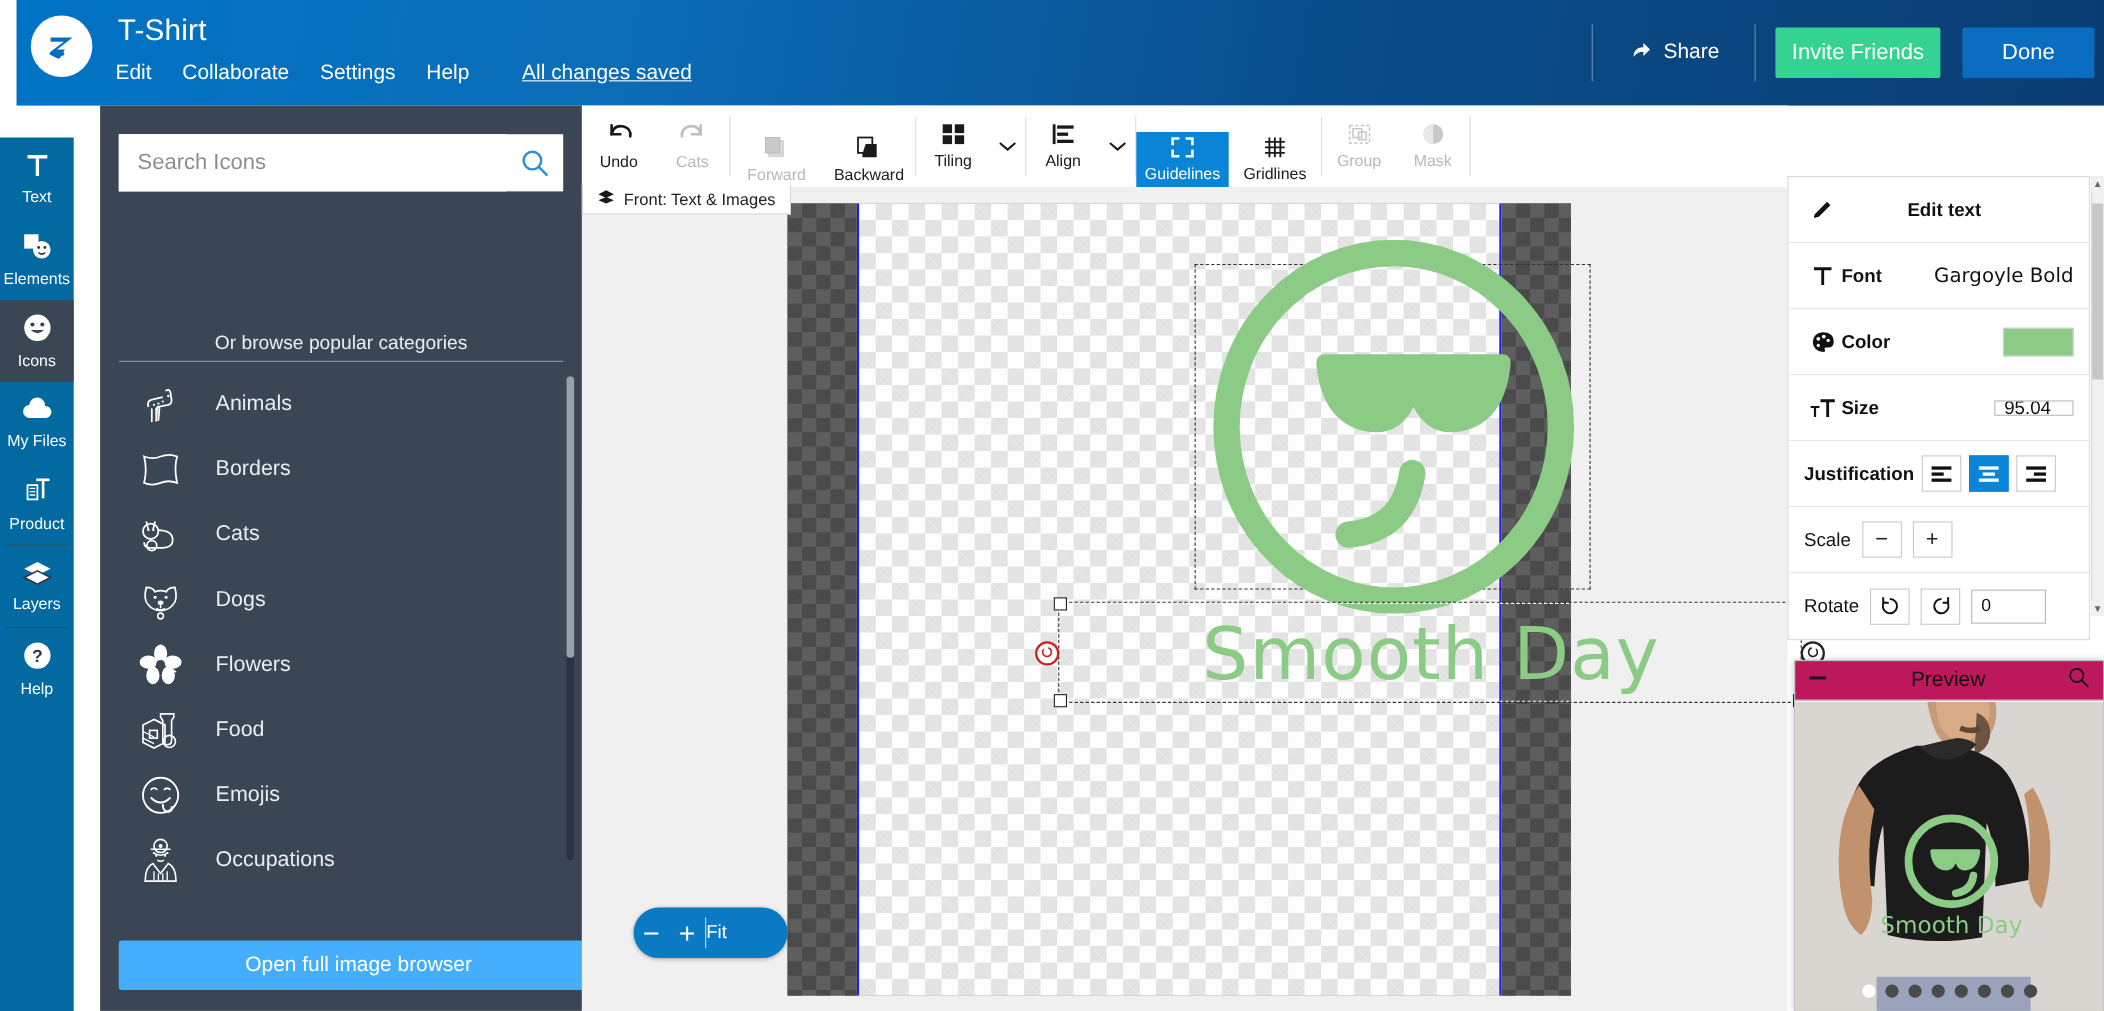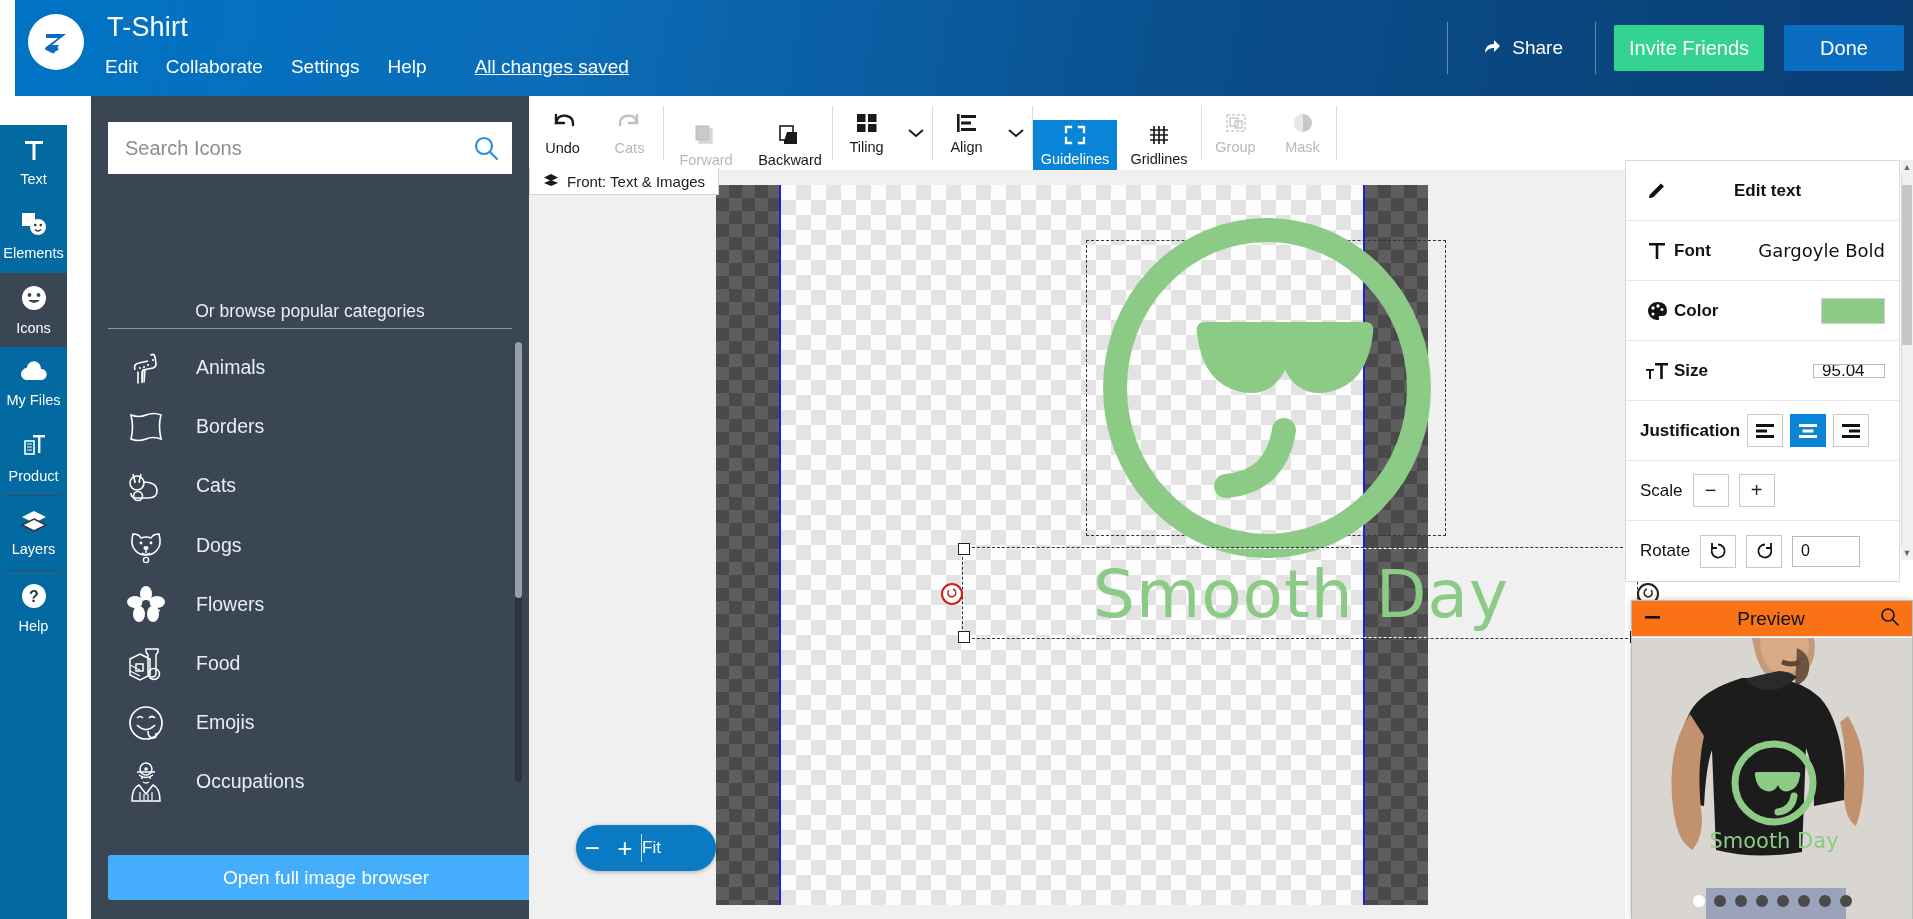--- a/index.html
+++ b/index.html
@@ -275,21 +275,21 @@
     display: flex; align-items: center; justify-content: center;
     font-size: 9px; color: #6b6b6b; background: #f0f0f0; cursor: pointer;
   }
 
   
   #preview {
     position: absolute; left: 1631px; top: 600px; width: 282px; height: 319px;
     background: #fff; border: 1px solid #bbb; box-shadow: 0 0 6px rgba(0,0,0,.22);
   }
   #preview-head {
-    height: 36px; display: flex; align-items: center; background: #f97316;
+    height: 36px; display: flex; align-items: center; background: #be185d;
     border-bottom: 1px solid #ddd; padding: 0 12px;
   }
   #preview-title { flex: 1; text-align: center; font-size: 19px; color: #111; }
   #preview-body {
     position: absolute; left: 0; top: 37px; width: 280px; height: 281px;
     background: #d9d5d0; overflow: hidden;
   }
   #dots {
     position: absolute; left: 0; bottom: 12px; width: 280px;
     display: flex; align-items: center; justify-content: center; gap: 9px;

